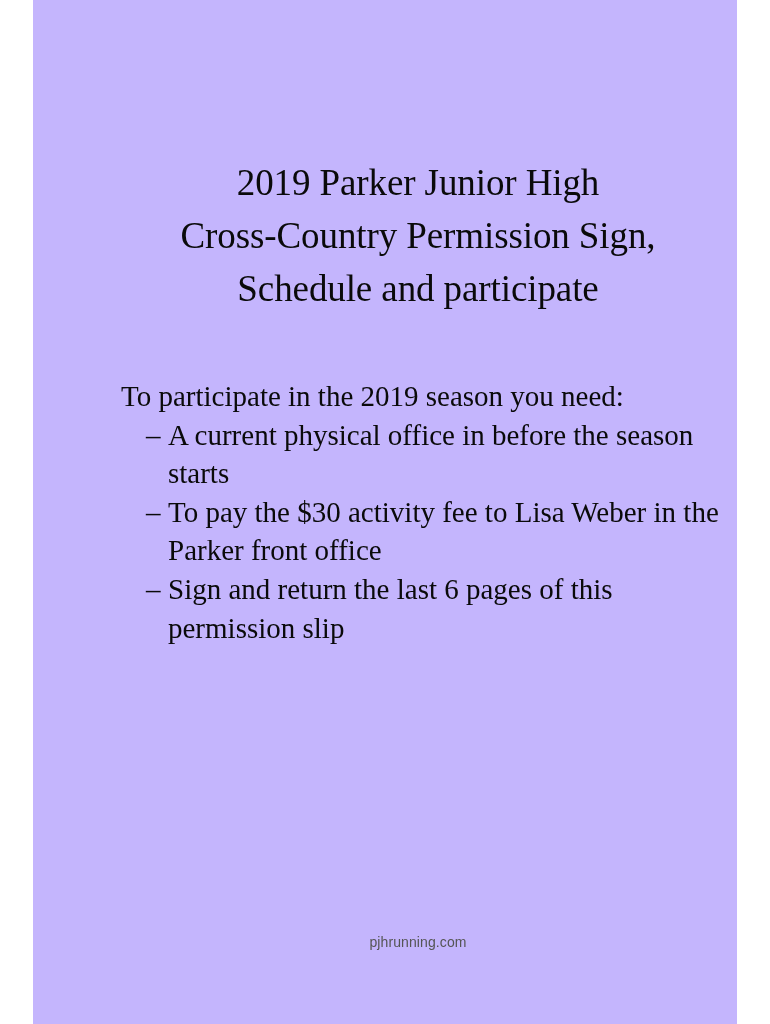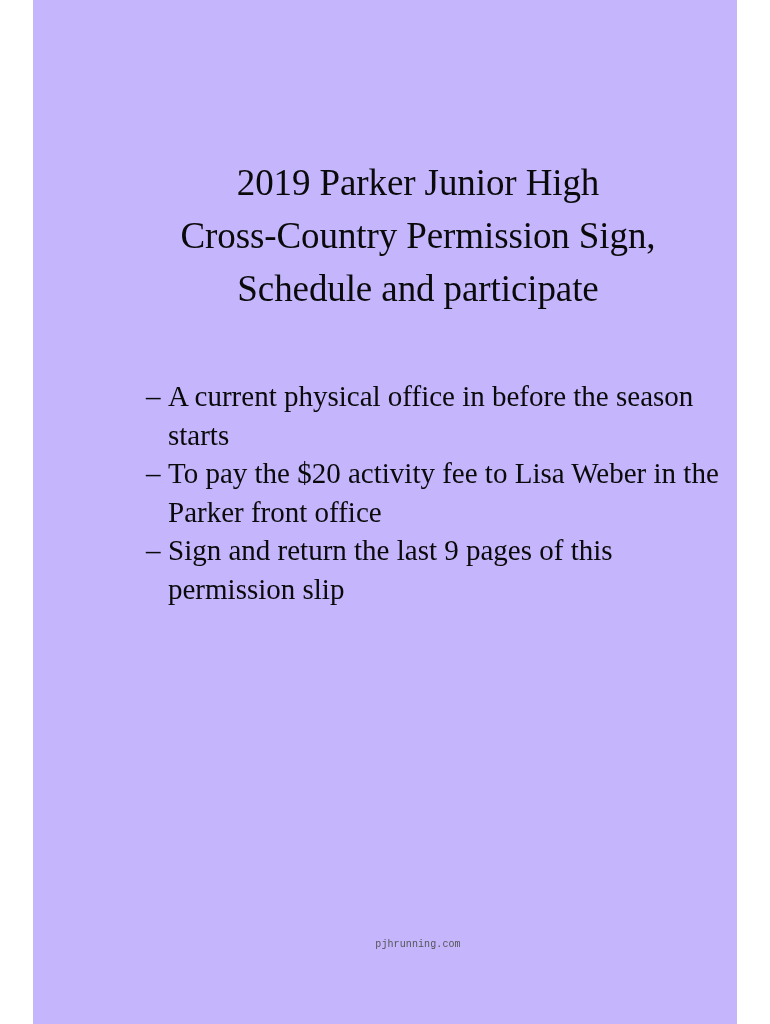--- a/index.html
+++ b/index.html
@@ -84,54 +84,55 @@
 
   
   .footer {
     position: absolute;
     left: 0;
     top: 933px;
     width: 770px;
     text-align: center;
   }
   .footer-text {
-    font-family: Liberation Mono, monospace;
-    font-size: 10px;
+    font-family: Liberation Sans, sans-serif;
+    font-size: 14px;
     line-height: 14px;
     color: #555555;
     letter-spacing: 0.1px;
     text-align: center;
   }
 </style>
 </head>
 <body>
 
 <div class="page">
 
   <div class="title-block">
     <span class="title-line">2019 Parker Junior High</span>
     <span class="title-line">Cross-Country Permission Sign,</span>
     <span class="title-line">Schedule and participate</span>
   </div>
 
   <div class="body-block">
 
+    <p class="intro-line">To participate in the 2019 season you need:</p>
 
     <ul class="bullet-list">
       <li class="bullet-item">
         <span class="bullet-marker">–</span>
         <span class="bullet-text">A current physical office in before the season starts</span>
       </li>
       <li class="bullet-item">
         <span class="bullet-marker">–</span>
-        <span class="bullet-text">To pay the $20 activity fee to Lisa Weber in the Parker front office</span>
+        <span class="bullet-text">To pay the $30 activity fee to Lisa Weber in the Parker front office</span>
       </li>
       <li class="bullet-item">
         <span class="bullet-marker">–</span>
-        <span class="bullet-text">Sign and return the last 9 pages of this permission slip</span>
+        <span class="bullet-text">Sign and return the last 6 pages of this permission slip</span>
       </li>
     </ul>
 
   </div>
 
   <div class="footer">
     <span class="footer-text">pjhrunning.com</span>
   </div>
 
 </div>

